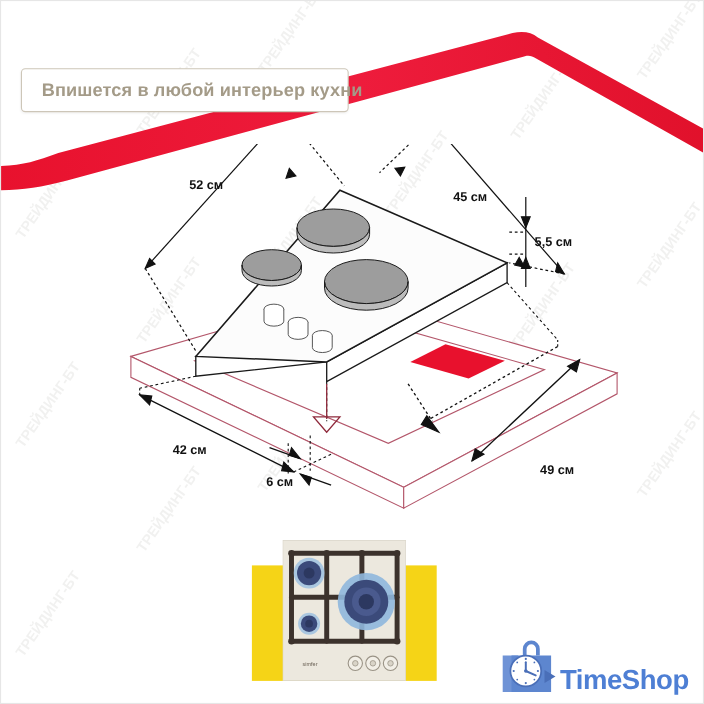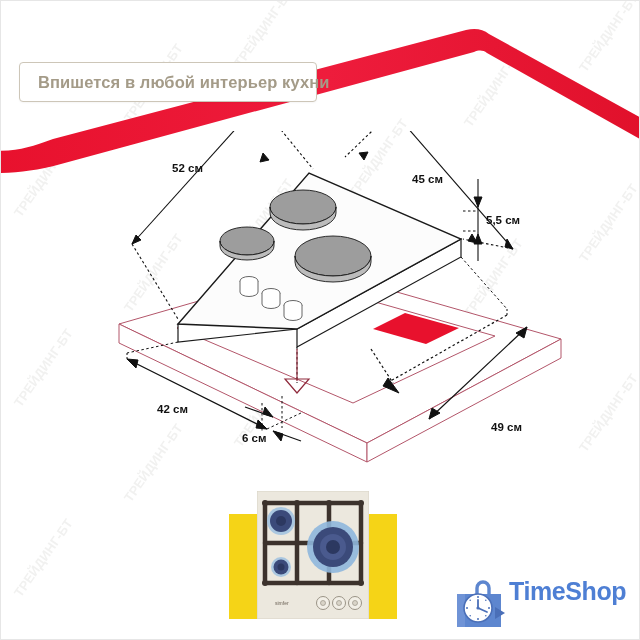--- a/index.html
+++ b/index.html
@@ -107,21 +107,21 @@
 
   
   .logo {
     position: absolute;
     left: 452px;
     top: 576px;
     width: 182px;
     height: 56px;
     z-index: 4;
     display: flex;
-    align-items: flex-start;
+    align-items: flex-end;
   }
   .logo-mark {
     width: 54px;
     height: 54px;
     flex: none;
   }
   .logo-text {
     font-size: 25px;
     font-weight: 700;
     color: #4e7fd4;

